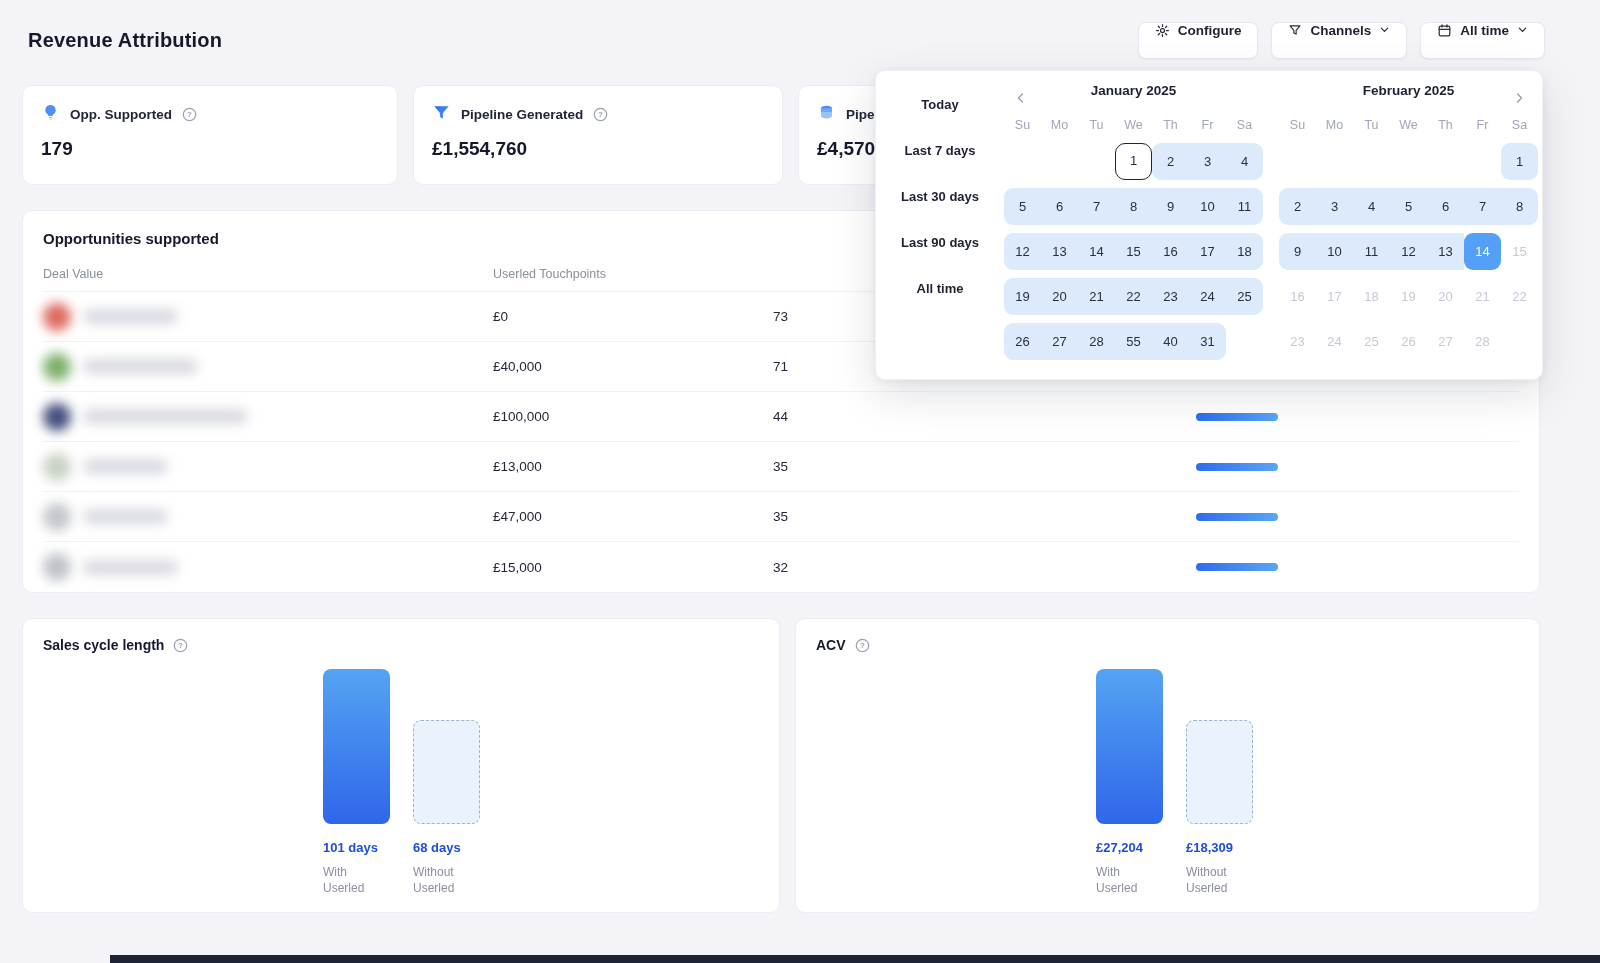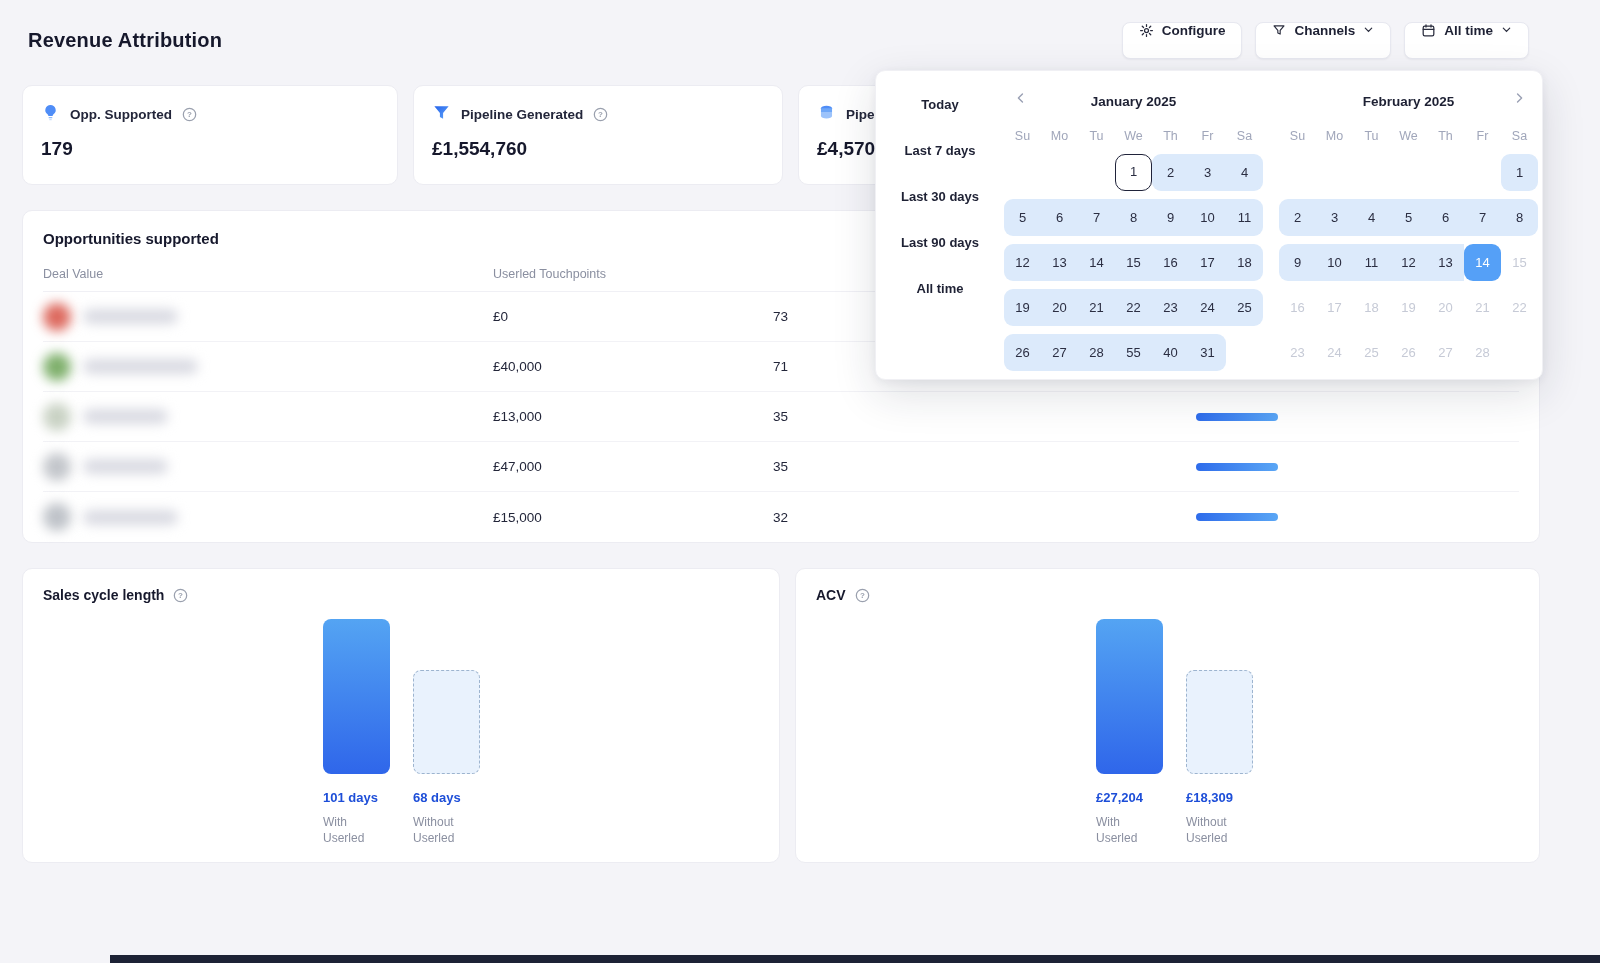--- a/index.html
+++ b/index.html
@@ -1,20 +1,20 @@
 <!DOCTYPE html>
 <html><head>
 <meta charset="utf-8">
 <style>
   * { box-sizing: border-box; margin: 0; padding: 0; }
   body { margin:0; background:#f4f4f8; font-family:"Liberation Sans", sans-serif; }
   .page { position:relative; width:1600px; height:963px; background:#f4f4f8; overflow:hidden; }
 
   
-  .header { display:flex; align-items:center; justify-content:space-between; padding:22px 71px 16px 28px; }
+  .header { display:flex; align-items:center; justify-content:space-between; padding:22px 55px 16px 28px; }
   .page-title { font-size:20px; font-weight:700; color:#16182c; letter-spacing:.2px; }
   .toolbar { display:flex; gap:13px; }
   .tbtn { display:flex; gap:8px; background:#fff; border:1px solid #e7e8f0; border-radius:8px;
           height:37px; padding:0 16px; font-size:13.5px; font-weight:700; color:#1e2134; cursor:pointer;
           box-shadow:0 1px 2px rgba(20,20,40,.05); font-family:inherit; }
 
   
   .kpis { display:flex; gap:15px; margin:10px 22px 0 22px; }
   .kpi { background:#fff; border:1px solid #ececf2; border-radius:10px; width:376px; height:100px; padding:17px 18px; }
   .kpi-top { display:flex; align-items:center; gap:10px; font-size:13.5px; font-weight:700; color:#23263a; }
@@ -47,21 +47,21 @@
   .bar-label { width:67px; }
   .bl-value { font-size:13px; font-weight:700; color:#1d4ed8; }
   .bl-series { font-size:12px; color:#8a8fa0; margin-top:9px; line-height:1.35; width:58px; }
 
   
   .datepopup { position:absolute; left:875px; top:70px; width:668px; height:310px; background:#fff; border-radius:10px;
                border:1px solid #f0f0f4; box-shadow:0 14px 44px rgba(30,35,60,.14), 0 2px 8px rgba(30,35,60,.06);
                display:flex; z-index:10; }
   .dp-presets { width:128px; padding-top:26px; display:flex; flex-direction:column; gap:31px; align-items:center; }
   .preset { font-size:13px; font-weight:700; color:#1e2134; cursor:pointer; }
-  .dp-cals { position:relative; display:flex; gap:16px; padding-top:23px; }
+  .dp-cals { position:relative; display:flex; gap:16px; padding-top:12px; }
   .cal-nav { position:absolute; top:16px; width:26px; height:22px; display:flex; align-items:center; justify-content:center;
              background:none; border:none; cursor:pointer; }
   .cal-nav.prev { left:4px; }
   .cal-nav.next { right:6px; }
   .month { width:259px; }
   .month-title { text-align:center; font-size:13.5px; font-weight:600; color:#1e2134; height:18px; margin-bottom:14px; }
   .mgrid { display:grid; grid-template-columns:repeat(7,37px); row-gap:8px; }
   .wd { height:20px; line-height:20px; text-align:center; color:#a0a6ba; font-size:12.5px; }
   .day { width:37px; height:37px; line-height:37px; text-align:center; font-size:13px; color:#2b2e42; cursor:pointer; }
   .day.blank { cursor:default; }
@@ -198,20 +198,31 @@
             <span class="rowbar"></span>
           </div>
         </div>
         <div class="trow">
           <div class="account">
             <span class="avatar-blur" style="background:#7fb06c"></span>
             <span class="name-blur" style="width:115px"></span>
           </div>
           <div>£40,000</div>
           <div>71</div>
+          <div>
+            <span class="rowbar"></span>
+          </div>
+        </div>
+        <div class="trow">
+          <div class="account">
+            <span class="avatar-blur" style="background:#44507c"></span>
+            <span class="name-blur" style="width:165px"></span>
+          </div>
+          <div>£100,000</div>
+          <div>44</div>
           <div>
             <span class="rowbar"></span>
           </div>
         </div>
         <div class="trow">
           <div class="account">
             <span class="avatar-blur" style="background:#c9d2c4"></span>
             <span class="name-blur" style="width:85px"></span>
           </div>
           <div>£13,000</div>

